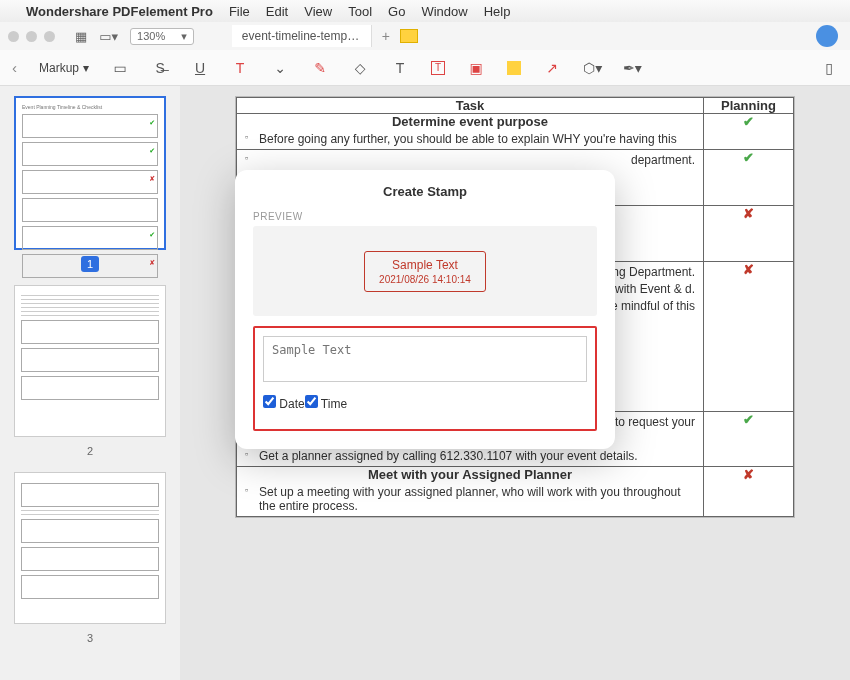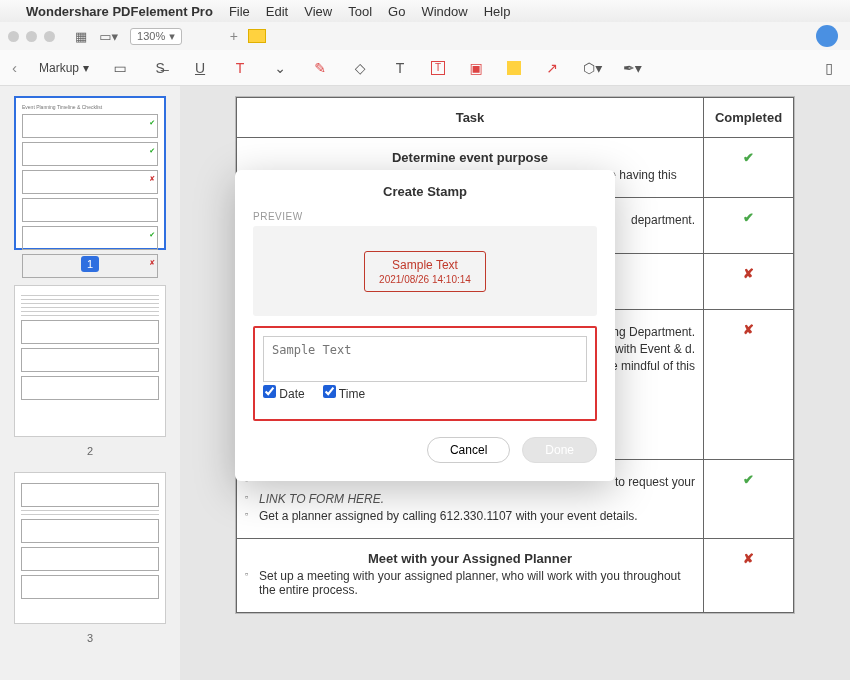--- a/index.html
+++ b/index.html
@@ -6,21 +6,21 @@
 body { font-family: -apple-system, "Helvetica Neue", Arial, sans-serif; font-size: 13px; color: #333; background: #e8e8e8; width: 850px; height: 680px; overflow: hidden; position: relative; }
 
 .menubar { height: 22px; background: linear-gradient(#fafafa,#ededed); display: flex; align-items: center; padding: 0 10px; gap: 16px; font-size: 13px; }
 .menubar .apple { font-size: 14px; }
 .menubar .appname { font-weight: 600; }
 
 .titlebar { height: 28px; background: #f5f5f5; display: flex; align-items: center; padding: 0 8px; gap: 8px; position: relative; }
 .traffic { display: flex; gap: 7px; }
 .tlight { width: 11px; height: 11px; border-radius: 50%; background: #ccc; }
 .tb-controls { display: flex; gap: 12px; align-items: center; margin-left: 12px; color: #666; }
-.zoom { border: 1px solid #bbb; background: #fff; padding: 1px 6px; border-radius: 3px; font-size: 11px; display: flex; align-items: center; gap: 4px; }
+.zoom { border: 1px solid #bbb; background: #fff; padding: 1px 6px; border-radius: 3px; font-size: 11px; display: flex; align-items: center; gap: 16px; }
 .tabs { display: flex; margin-left: 30px; align-items: center; gap: 0; }
 .tab { font-size: 12px; color: #555; width: 140px; padding: 4px 10px; text-align: center; white-space: nowrap; overflow: hidden; text-overflow: ellipsis; border-right: 1px solid #ddd; }
 .tab.active { background: #fff; }
 .addtab { color:#888; font-size:14px; margin: 0 10px; }
 .stampicon { width:18px; height:14px; background:#ffd23f; display:inline-block; border:1px solid #e0b000; }
 .avatar { position:absolute; right:12px; width:22px; height:22px; border-radius:50%; background:#4a90e2; color:#fff; display:flex;align-items:center;justify-content:center;font-size:11px;}
 
 .toolbar { height: 36px; background: #fafafa; border-bottom: 1px solid #ddd; display: flex; align-items: center; padding: 0 12px; gap: 22px; }
 .back { color:#888; font-size:15px; }
 .modebtn { display:flex; align-items:center; gap:4px; font-size:12px; color:#444; }
@@ -38,40 +38,40 @@
 .pagelabel .noncur { color:#666; font-size:11px; }
 .thumb-mini { height:150px; padding:6px 6px; font-size:5px; color:#777; }
 .thline { border-top:1px solid #ccc; margin:3px 0;}
 .thbox { border:1px solid #aaa; height:24px; margin-top:4px; position:relative;}
 .thbox .ck { position:absolute; right:2px; top:4px; color:#2a2; font-size:7px; }
 .thbox .cx { position:absolute; right:2px; top:4px; color:#c33; font-size:7px; }
 
 .doc { flex:1; background:#e6e6e6; padding: 10px 14px; overflow:hidden; position:relative; }
 .page { background:#fff; margin:0 auto; width:560px; border:1px solid #bbb; }
 table.doc-table { width:100%; border-collapse:collapse; }
-table.doc-table th, table.doc-table td { border:1px solid #666; padding:12px 8px; font-size:13px; vertical-align:top;}
+table.doc-table th, table.doc-table td { border:1px solid #666; padding:0 8px; font-size:13px; vertical-align:top;}
 .hdr { font-weight:700; text-align:center; font-size:16px; }
 .subhdr { background:#d5dbe5; font-weight:700; text-align:center; font-size:13px; }
 .section { font-weight:700;text-align:center; }
 .bullet { font-size:12px; padding-left:14px; position:relative; margin:3px 0; }
 .bullet::before { content:"▫"; position:absolute; left:0; color:#666; font-size:9px; }
 .lnk { font-style:italic; color:#555; }
 .chk { font-size:30px; text-align:center; color:#4aa84a; font-weight:bold; }
 .crs { font-size:28px; text-align:center; color:#c0392b; font-weight:bold; }
 
-.modal { position:absolute; left:235px; top:170px; width:380px; background:#fff; border-radius:6px; box-shadow:0 10px 40px rgba(0,0,0,.25); padding:14px 18px 18px; z-index:50; }
+.modal { position:absolute; left:235px; top:170px; width:380px; background:#fff; border-radius:12px; box-shadow:0 10px 40px rgba(0,0,0,.25); padding:14px 18px 18px; z-index:50; }
 .modal-title { text-align:center; font-weight:600; font-size:13px; margin-bottom:12px; }
 .lbl { font-size:10px; letter-spacing:.5px; color:#999; margin:6px 0 4px; }
 .previewbox { background:#f3f3f3; height:90px; display:flex; align-items:center; justify-content:center; border-radius:3px; }
 .stamppreview { border:1.5px solid #c0392b; border-radius:3px; padding:6px 14px; text-align:center; }
 .sp-main { color:#c0392b; font-size:12px; }
 .sp-dt { color:#c0392b; font-size:10px; margin-top:2px; }
 .editbox { border:2px solid #d33; padding:8px; border-radius:2px; margin-top:10px; }
 .textinput { width:100%; border:1px solid #ccc; padding:6px 8px; font-size:12px; color:#999; height:46px; resize:none; }
-.checks { display:flex; gap:18px; margin-top:0; font-size:12px; }
+.checks { display:flex; margin-top:10px; font-size:12px; }
 .checks input { accent-color:#1e5fd8; }
 .row2 { display:flex; gap:60px; margin-top:10px; }
 .shapes { display:flex; gap:10px; margin-top:4px;}
 .shp { width:26px; height:22px; display:flex;align-items:center;justify-content:center; border-radius:4px;}
 .shp.sel { border:1.5px solid #2a6fd6; background:#eaf2fe;}
 .shp svg { width:20px; height:16px; }
 .colors { display:flex; gap:12px; margin-top:4px;}
 .clr { width:18px; height:18px; border-radius:50%; }
 .clr.sel { box-shadow:0 0 0 1px #fff, 0 0 0 2px #c0392b; }
 .rainbow { background: conic-gradient(red,orange,yellow,green,cyan,blue,violet,red); }
@@ -102,20 +102,21 @@
   </div>
   <div class="tb-controls">
     <span>▦</span>
     <span>▭▾</span>
     <span class="zoom">
         <span>130%</span>
         <span>▾</span>
       </span>
   </div>
   <div class="tabs">
+    <div class="tab active">event-timeline-templa...</div>
     <span class="addtab">+</span>
     <span class="stampicon"></span>
   </div>
   <div class="avatar"></div>
 </div>
 
 <div class="toolbar">
   <span class="back">‹</span>
   <span class="modebtn">
       <span>Markup</span>
@@ -189,21 +190,21 @@
       </div>
     <span class="pagelabel"><span class="noncur">3</span></span>
   </div>
 
   <div class="doc">
     <div class="page">
       <table class="doc-table">
         <tbody>
             <tr>
               <th class="hdr">Task</th>
-            <th class="hdr" style="width:90px">Completed</th>
+            <th class="hdr" style="width:90px">Planning</th>
             </tr>
         <tr>
               <td>
           <div class="section">Determine event purpose</div>
           <div class="bullet">Before going any further, you should be able to explain WHY you're having this</div>
         </td>
               <td class="chk">✔</td>
             </tr>
         <tr>
               <td style="height:56px">
@@ -255,17 +256,13 @@
   </div>
   <div class="editbox">
     <textarea class="textinput" placeholder="Sample Text" style=""></textarea>
     <div class="checks">
       <label><input type="checkbox" checked="" style=""> <span>Date</span></label>
       <label><input type="checkbox" checked="" style=""> <span>Time</span></label>
     </div>
     <div class="row2">
     </div>
   </div>
-  <div class="btns">
-    <button class="btn">Cancel</button>
-    <button class="btn primary">Done</button>
-  </div>
 </div>
 
 </body></html>

